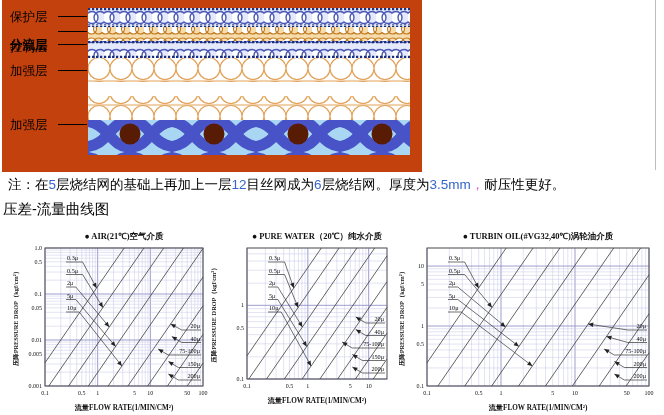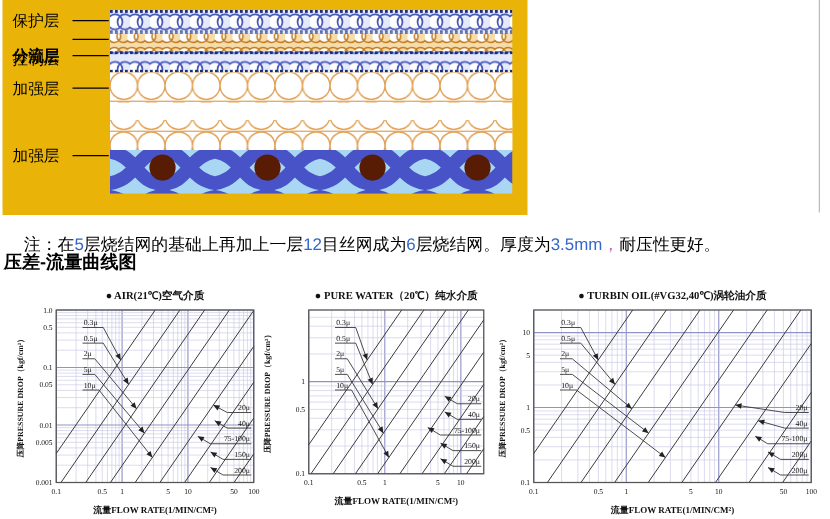--- a/index.html
+++ b/index.html
@@ -1,24 +1,24 @@
 <!DOCTYPE html>
 <html><head>
 <meta charset="utf-8">
 <style>
   html,body{margin:0;padding:0}
   body{width:664px;height:415px;position:relative;background:#fff;
        font-family:"Liberation Sans",sans-serif;overflow:hidden}
-  .panel{position:absolute;left:2px;top:0;width:420px;height:172px;background:#eab308}
+  .panel{position:absolute;left:2px;top:0;width:420px;height:172px;background:#c2410c}
   .mesh{position:absolute;left:86px;top:8px}
   .mesh-label{position:absolute;left:8px;font-size:12.5px;color:#000;white-space:nowrap}
   .mesh-dash{position:absolute;left:56px;width:29px;height:0;border-top:1.6px solid #000}
   .right-line{position:absolute;left:655px;top:0;width:1px;height:170px;background:#bcbcbc}
-  .note{position:absolute;left:3px;top:171px;margin:16px;font-size:13.5px;white-space:nowrap;color:#000}
-  .heading{position:absolute;left:3px;top:200px;margin:0;font-size:14.5px;font-weight:bold;color:#000}
+  .note{position:absolute;left:3px;top:171px;margin:5px;font-size:13.5px;white-space:nowrap;color:#000}
+  .heading{position:absolute;left:3px;top:200px;margin:0;font-size:14.5px;font-weight:normal;color:#000}
   .chart{position:absolute}
   #charts svg text{font-family:"Liberation Serif",serif}
 </style>
 </head>
 <body>
 
 <div class="panel">
   <svg class="mesh" width="322" height="147">
     <defs>
       <pattern id="pA" width="16" height="19" patternUnits="userSpaceOnUse">

